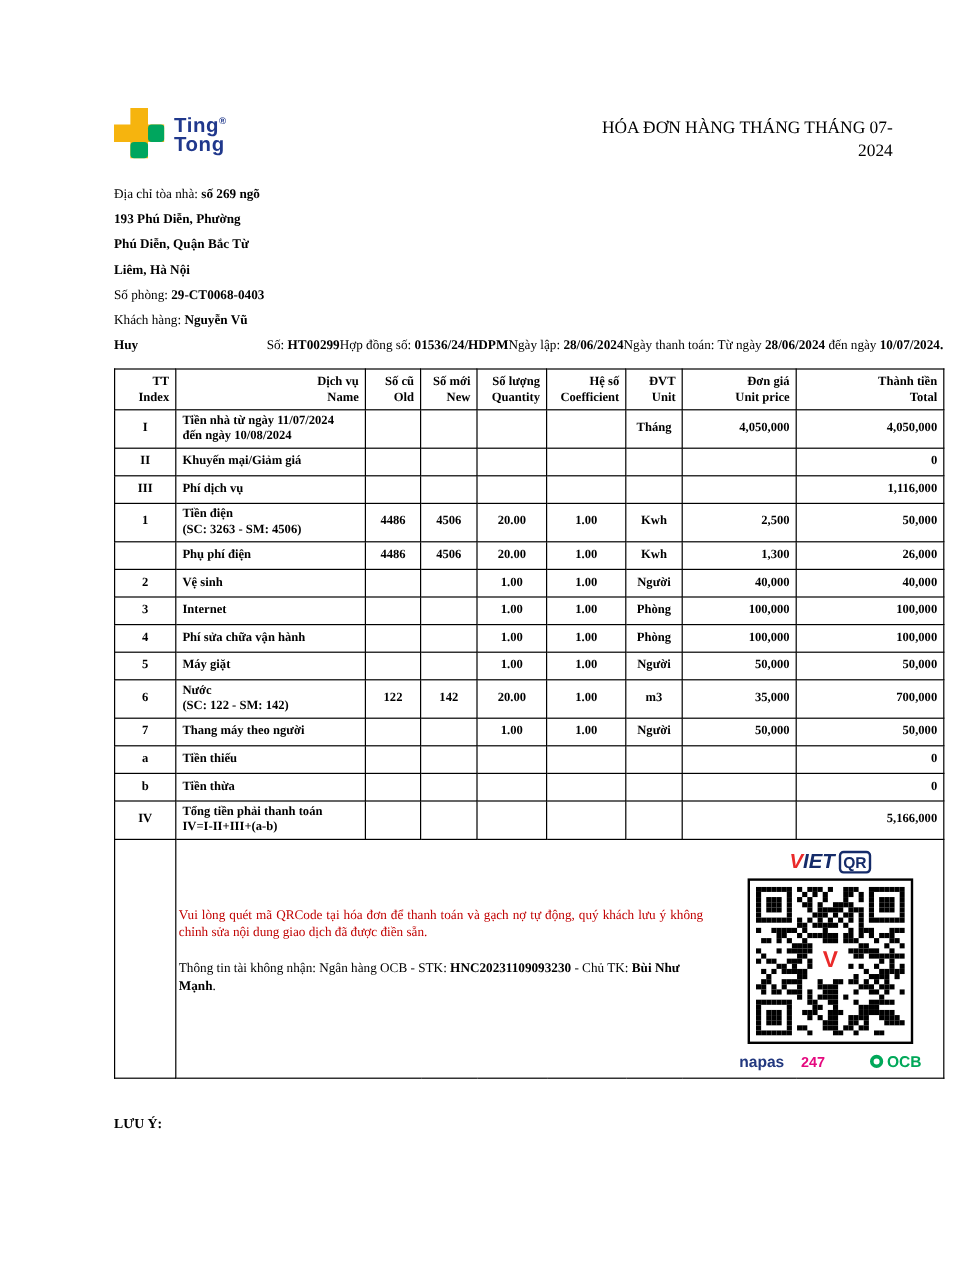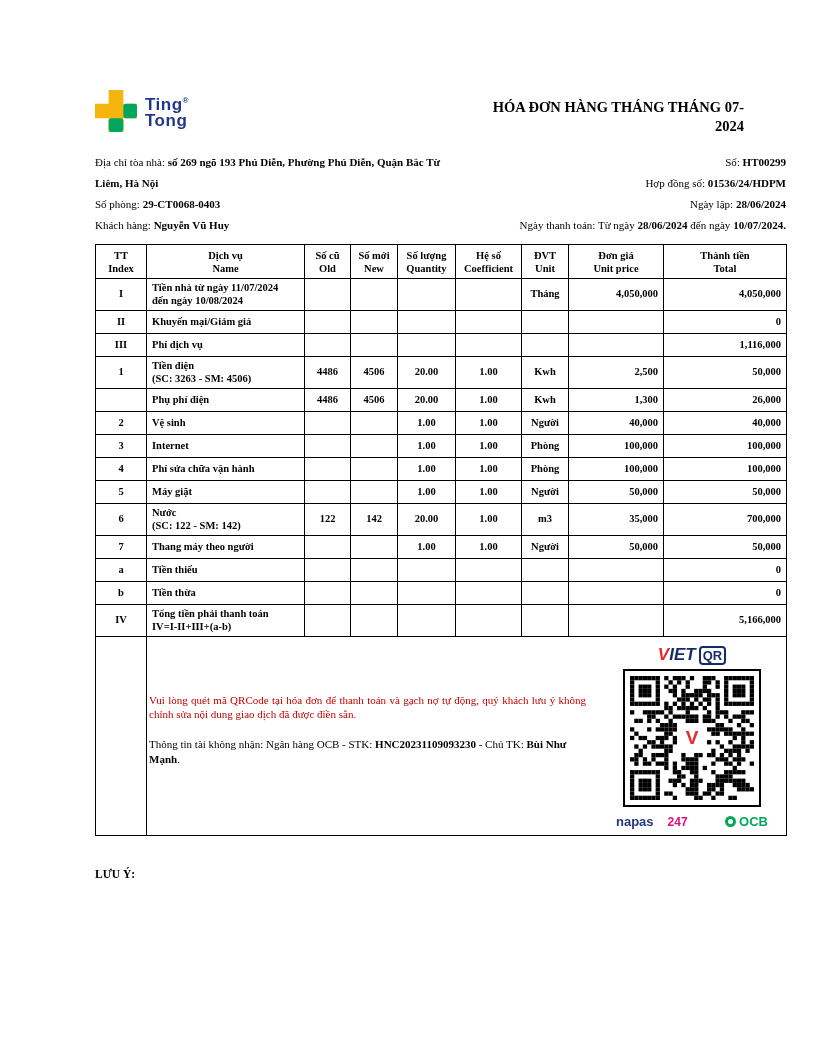--- a/index.html
+++ b/index.html
@@ -20,41 +20,41 @@
   .brand { display:flex; align-items:center; gap:8px; }
   .brand-icon svg { display:block; }
   .brand-text {
     font-family:"Liberation Sans", sans-serif;
     font-weight:bold; color:var(--tingtong-blue,#20388C);
     font-size:17px; line-height:16px; letter-spacing:0.5px;
   }
   .brand-text sup { font-size:8px; }
   .doc-title {
     width:300px; margin-right:42px; margin-top:8px;
-    text-align:right; font-weight:bold; font-size:14.5px; line-height:19px;
+    text-align:right; font-weight:normal; font-size:14.5px; line-height:19px;
   }
 
   
   .info { margin-top:16px; font-size:11px; display:flex; }
   .info-left { width:352px; }
-  .info-right { flex:1; display:flex; flex-direction:column; align-items:flex-end; }
+  .info-right { flex:1; display:flex; flex-direction:row; align-items:flex-end; }
   .info-line { line-height:21px; }
   .info-right .info-line { white-space:nowrap; }
   .v { font-weight:bold; }
 
   
   table.invoice-table {
     border-collapse:collapse; table-layout:fixed;
     width:691px; margin-top:8px; font-size:10.5px;
   }
   .invoice-table th, .invoice-table td {
     border:1px solid #000; padding:3px 5px; font-weight:bold;
     vertical-align:middle; overflow:hidden;
   }
-  .invoice-table th { text-align:center; height:34px; line-height:13px; }
+  .invoice-table th { text-align:right; height:34px; line-height:13px; }
   .invoice-table tbody td { height:23px; line-height:12.5px; }
   .invoice-table tbody td:nth-child(1) { text-align:center; }
   .invoice-table tbody td:nth-child(2) { text-align:left; white-space:pre-line; }
   .invoice-table tbody td:nth-child(3),
   .invoice-table tbody td:nth-child(4),
   .invoice-table tbody td:nth-child(5),
   .invoice-table tbody td:nth-child(6),
   .invoice-table tbody td:nth-child(7) { text-align:center; }
   .invoice-table tbody td:nth-child(8),
   .invoice-table tbody td:nth-child(9) { text-align:right; }

